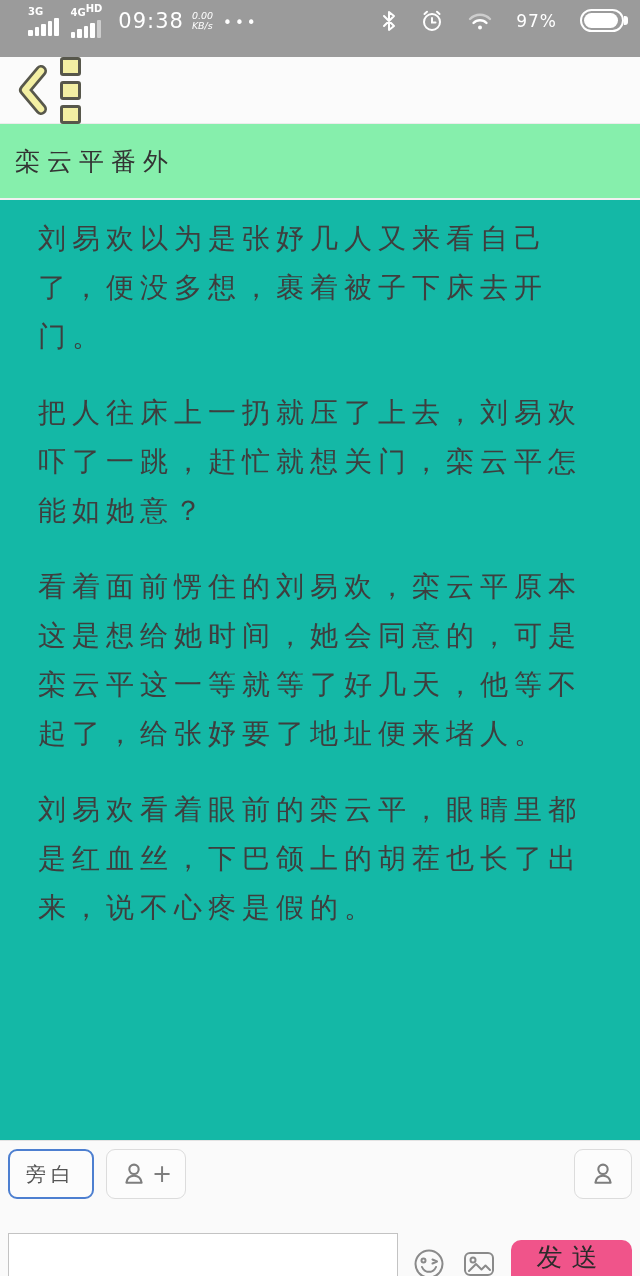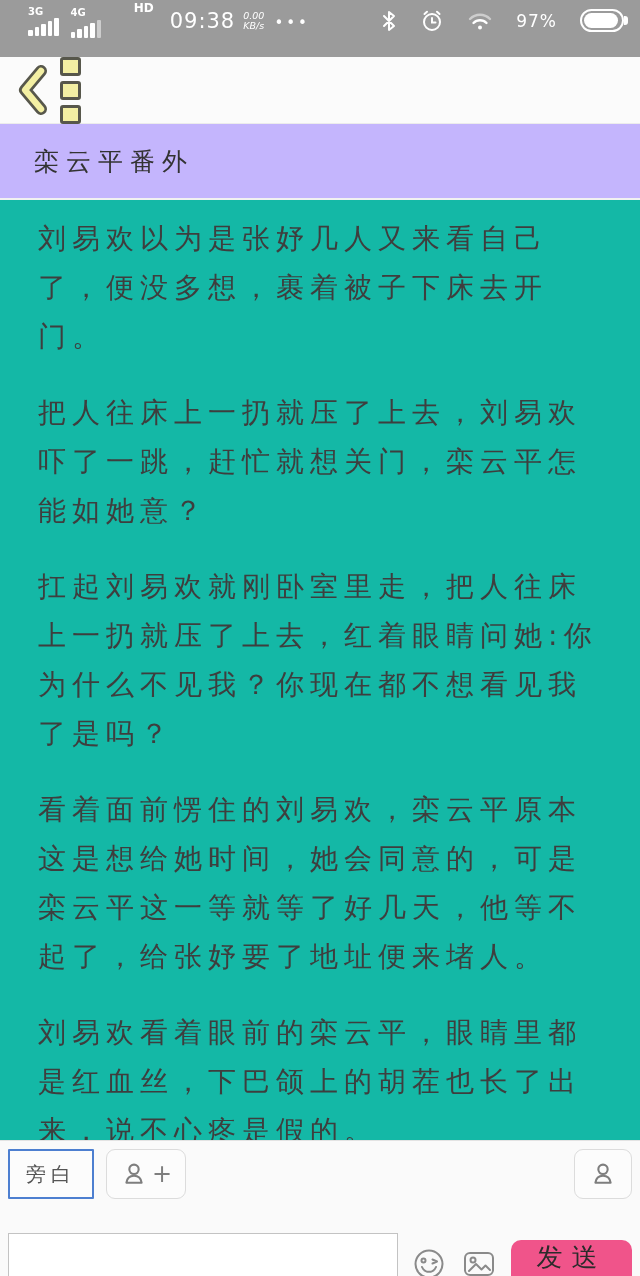--- a/index.html
+++ b/index.html
@@ -8,21 +8,21 @@
     font-family:"DejaVu Sans","Liberation Sans",sans-serif;
     display:flex;flex-direction:column;
   }
   
   .statusbar{
     height:57px;flex:0 0 57px;background:var(--status-bar-bg,#9b9b9b);
     color:#fff;display:flex;align-items:center;padding:0 16px 16px 28px;box-sizing:border-box;
   }
   .sig{display:flex;flex-direction:column;align-items:flex-start;margin-right:12px;}
   .sig .lbl{font-size:10px;font-weight:bold;line-height:11px;letter-spacing:0;}
-  .sig .lbl sup{font-size:12px;font-weight:bold;margin-left:48px;}
+  .sig .lbl sup{font-size:10px;font-weight:bold;}
   .bars{display:flex;align-items:flex-end;gap:2px;margin-top:1px;}
   .bars i{display:block;width:4.5px;background:#fff;border-radius:1px;}
   .bars i.dim{opacity:.5;}
   .time{font-size:21px;margin:0 8px 0 4px;letter-spacing:1px;}
   .speed{display:flex;flex-direction:column;font-size:9.5px;line-height:10px;font-style:italic;margin-right:10px;}
   .dots{font-size:15px;letter-spacing:3px;margin-top:4px;}
   .sb-right{margin-left:auto;display:flex;align-items:center;gap:23px;}
   .pct{font-size:17px;letter-spacing:1px;}
   .battery{position:relative;width:44px;height:23px;border:2.5px solid #fff;border-radius:12px;box-sizing:border-box;}
   .battery .fill{position:absolute;top:2px;left:2px;bottom:2px;width:34px;background:#fff;border-radius:8px;}
@@ -32,35 +32,35 @@
     height:67px;flex:0 0 67px;background:#fbfbfb;border-bottom:1px solid #ececec;
     display:flex;align-items:center;padding:0 14px;box-sizing:border-box;
   }
   .tb-center{flex:1;display:flex;justify-content:center;gap:36px;}
   .tb-btn{font-size:22px;color:#5a5a5a;letter-spacing:6px;cursor:pointer;white-space:nowrap;}
   .menu-squares{display:flex;flex-direction:column;gap:5px;margin-left:10px;cursor:pointer;}
   .menu-squares i{display:block;width:15px;height:13px;background:var(--accent-yellow,#f3efa3);
     border:3px solid var(--accent-yellow-border,#57574b);border-radius:3px;}
   
   .titlerow{
-    height:76px;flex:0 0 76px;display:flex;align-items:center;padding-left:34px;
-    border-bottom:2px solid #f1f1f1;background:#c4b5fd;box-sizing:border-box;
+    height:76px;flex:0 0 76px;display:flex;align-items:center;padding-left:15px;
+    border-bottom:2px solid #f1f1f1;background:#86efac;box-sizing:border-box;
   }
   .doc-title{font-size:25px;color:#333;letter-spacing:7px;}
   
   .content{flex:1 1 auto;overflow:hidden;padding:14px 38px 0 38px;background:#14b8a6;}
   .content p{margin:0 0 27px 0;font-size:28px;line-height:49px;letter-spacing:6px;color:#3e3e3e;}
   
   .bottom{
     flex:0 0 136px;height:136px;background:#fafafa;border-top:1px solid #e3e3e3;
     padding:8px;box-sizing:border-box;display:flex;flex-direction:column;
   }
   .row1{display:flex;align-items:center;gap:12px;height:52px;}
   .btn-narration{
-    width:86px;height:50px;border:2px solid var(--button-blue-border,#4d7fd0);border-radius:1px;
+    width:86px;height:50px;border:2px solid var(--button-blue-border,#4d7fd0);border-radius:9px;
     background:#fcfcfc;display:flex;align-items:center;justify-content:center;
     font-size:20px;color:#555;letter-spacing:5px;box-sizing:border-box;cursor:pointer;
   }
   .btn-gray{
     height:50px;border:1.5px solid #dcdcdc;border-radius:9px;background:#fcfcfc;
     display:flex;align-items:center;justify-content:center;box-sizing:border-box;cursor:pointer;color:#7e7e7e;
   }
   .btn-addperson{width:80px;gap:4px;}
   .btn-person{width:58px;margin-left:auto;}
   .plus{font-size:24px;color:#7e7e7e;line-height:1;}
@@ -151,21 +151,20 @@
     </span>
 </div>
 
 <div class="titlerow">
   <span class="doc-title">栾云平番外</span>
 </div>
 
 <div class="content">
   <p>刘易欢以为是张妤几人又来看自己了，便没多想，裹着被子下床去开门。</p>
   <p>把人往床上一扔就压了上去，刘易欢吓了一跳，赶忙就想关门，栾云平怎能如她意？</p>
-  <p>扛起刘易欢就刚卧室里走，把人往床上一扔就压了上去，红着眼睛问她:你为什么不见我？你现在都不想看见我了是吗？</p>
   <p>看着面前愣住的刘易欢，栾云平原本这是想给她时间，她会同意的，可是栾云平这一等就等了好几天，他等不起了，给张妤要了地址便来堵人。</p>
   <p>刘易欢看着眼前的栾云平，眼睛里都是红血丝，下巴颌上的胡茬也长了出来，说不心疼是假的。</p>
 </div>
 
 <div class="bottom">
   <div class="row1">
     <div class="btn-narration">
       <span>旁白</span>
     </div>
     <div class="btn-gray btn-addperson">

